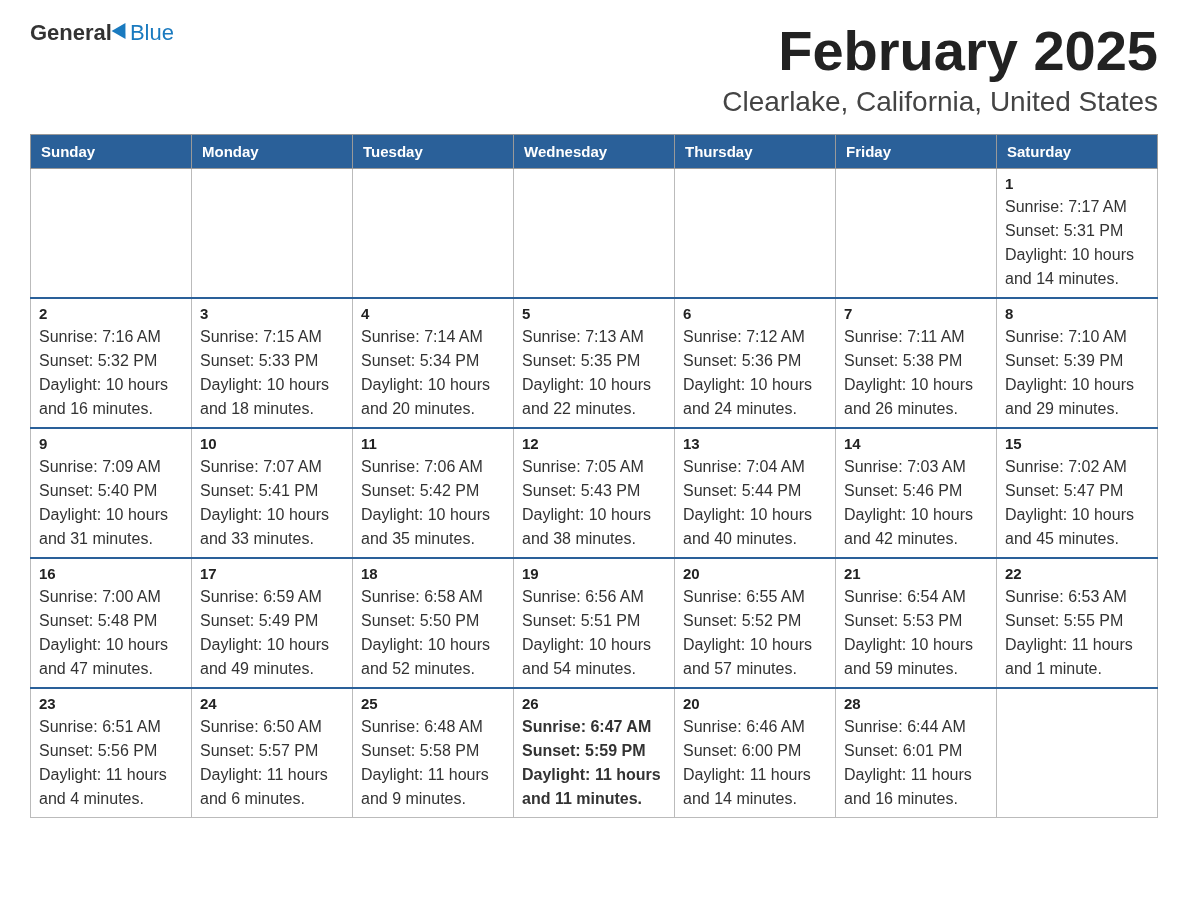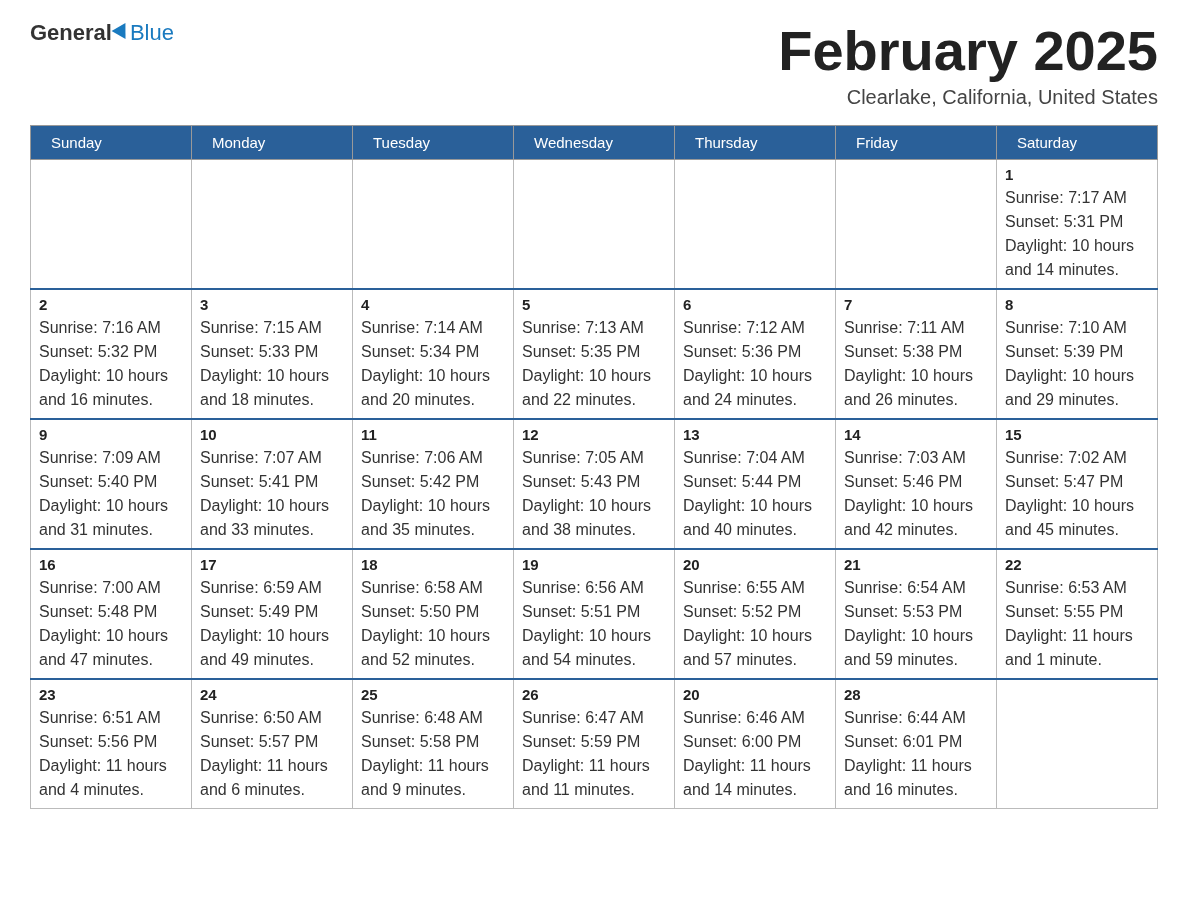--- a/index.html
+++ b/index.html
@@ -49,35 +49,35 @@
     .title-block {
       text-align: right;
     }
     .calendar-title {
       font-size: 56px;
       font-weight: bold;
       color: #222;
       line-height: 1.1;
     }
     .calendar-subtitle {
-      font-size: 20px;
+      font-size: 28px;
       color: #444;
       margin-top: 4px;
     }
     .calendar {
       width: 100%;
       border-collapse: collapse;
       border: 1px solid #999;
     }
     .calendar th {
       background: #2a6099;
       color: #fff;
       font-size: 15px;
-      font-weight: normal;
-      padding: 8px 20px;
+      font-weight: bold;
+      padding: 8px 10px;
       text-align: left;
       border: 1px solid #999;
     }
     .calendar td {
       width: 14.28%;
       vertical-align: top;
       padding: 6px 8px;
       border: 1px solid #bbb;
       background: #fff;
       min-height: 110px;
@@ -291,21 +291,21 @@
 Daylight: 11 hours and 6 minutes.</div>
         </td>
         <td>
           <span class="day-number">25</span>
           <div class="day-info" style="white-space: pre-line;">Sunrise: 6:48 AM
 Sunset: 5:58 PM
 Daylight: 11 hours and 9 minutes.</div>
         </td>
         <td>
           <span class="day-number">26</span>
-          <div class="day-info" style="white-space: pre-line;">Sunrise: 6:47 AM
+          <div class="day-info" style="white-space: pre-line; font-weight: bold;">Sunrise: 6:47 AM
 Sunset: 5:59 PM
 Daylight: 11 hours and 11 minutes.</div>
         </td>
         <td>
           <span class="day-number">20</span>
           <div class="day-info" style="white-space: pre-line;">Sunrise: 6:46 AM
 Sunset: 6:00 PM
 Daylight: 11 hours and 14 minutes.</div>
         </td>
         <td>

